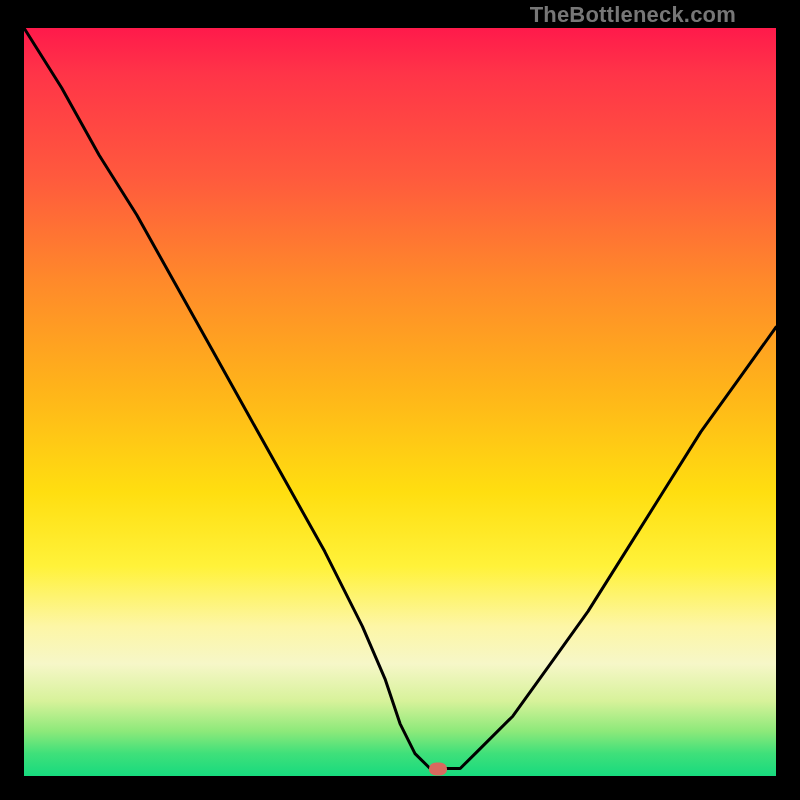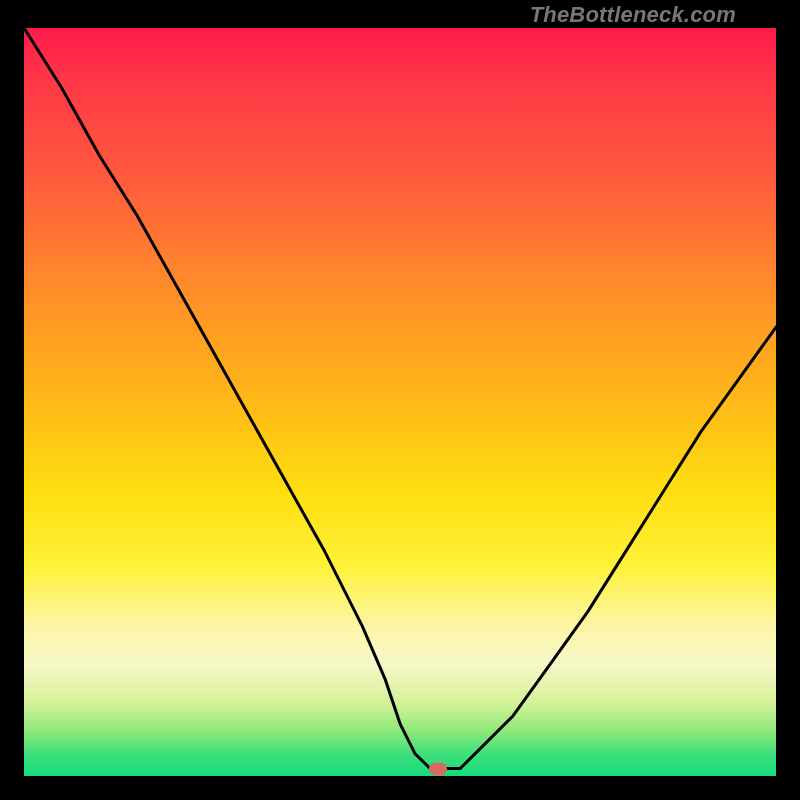--- a/index.html
+++ b/index.html
@@ -9,21 +9,20 @@
     height: 800px;
     background: #000;
     font-family: Arial, Helvetica, sans-serif;
     overflow: hidden;
   }
   .frame {
     position: relative;
     width: 744px;
     height: 800px;
     background: #000;
-    font-style: italic;
   }
   .watermark {
     position: absolute;
     top: 2px;
     right: 8px;
     color: #777;
     font-size: 22px;
     font-weight: 600;
     letter-spacing: 0.2px;
     z-index: 3;

